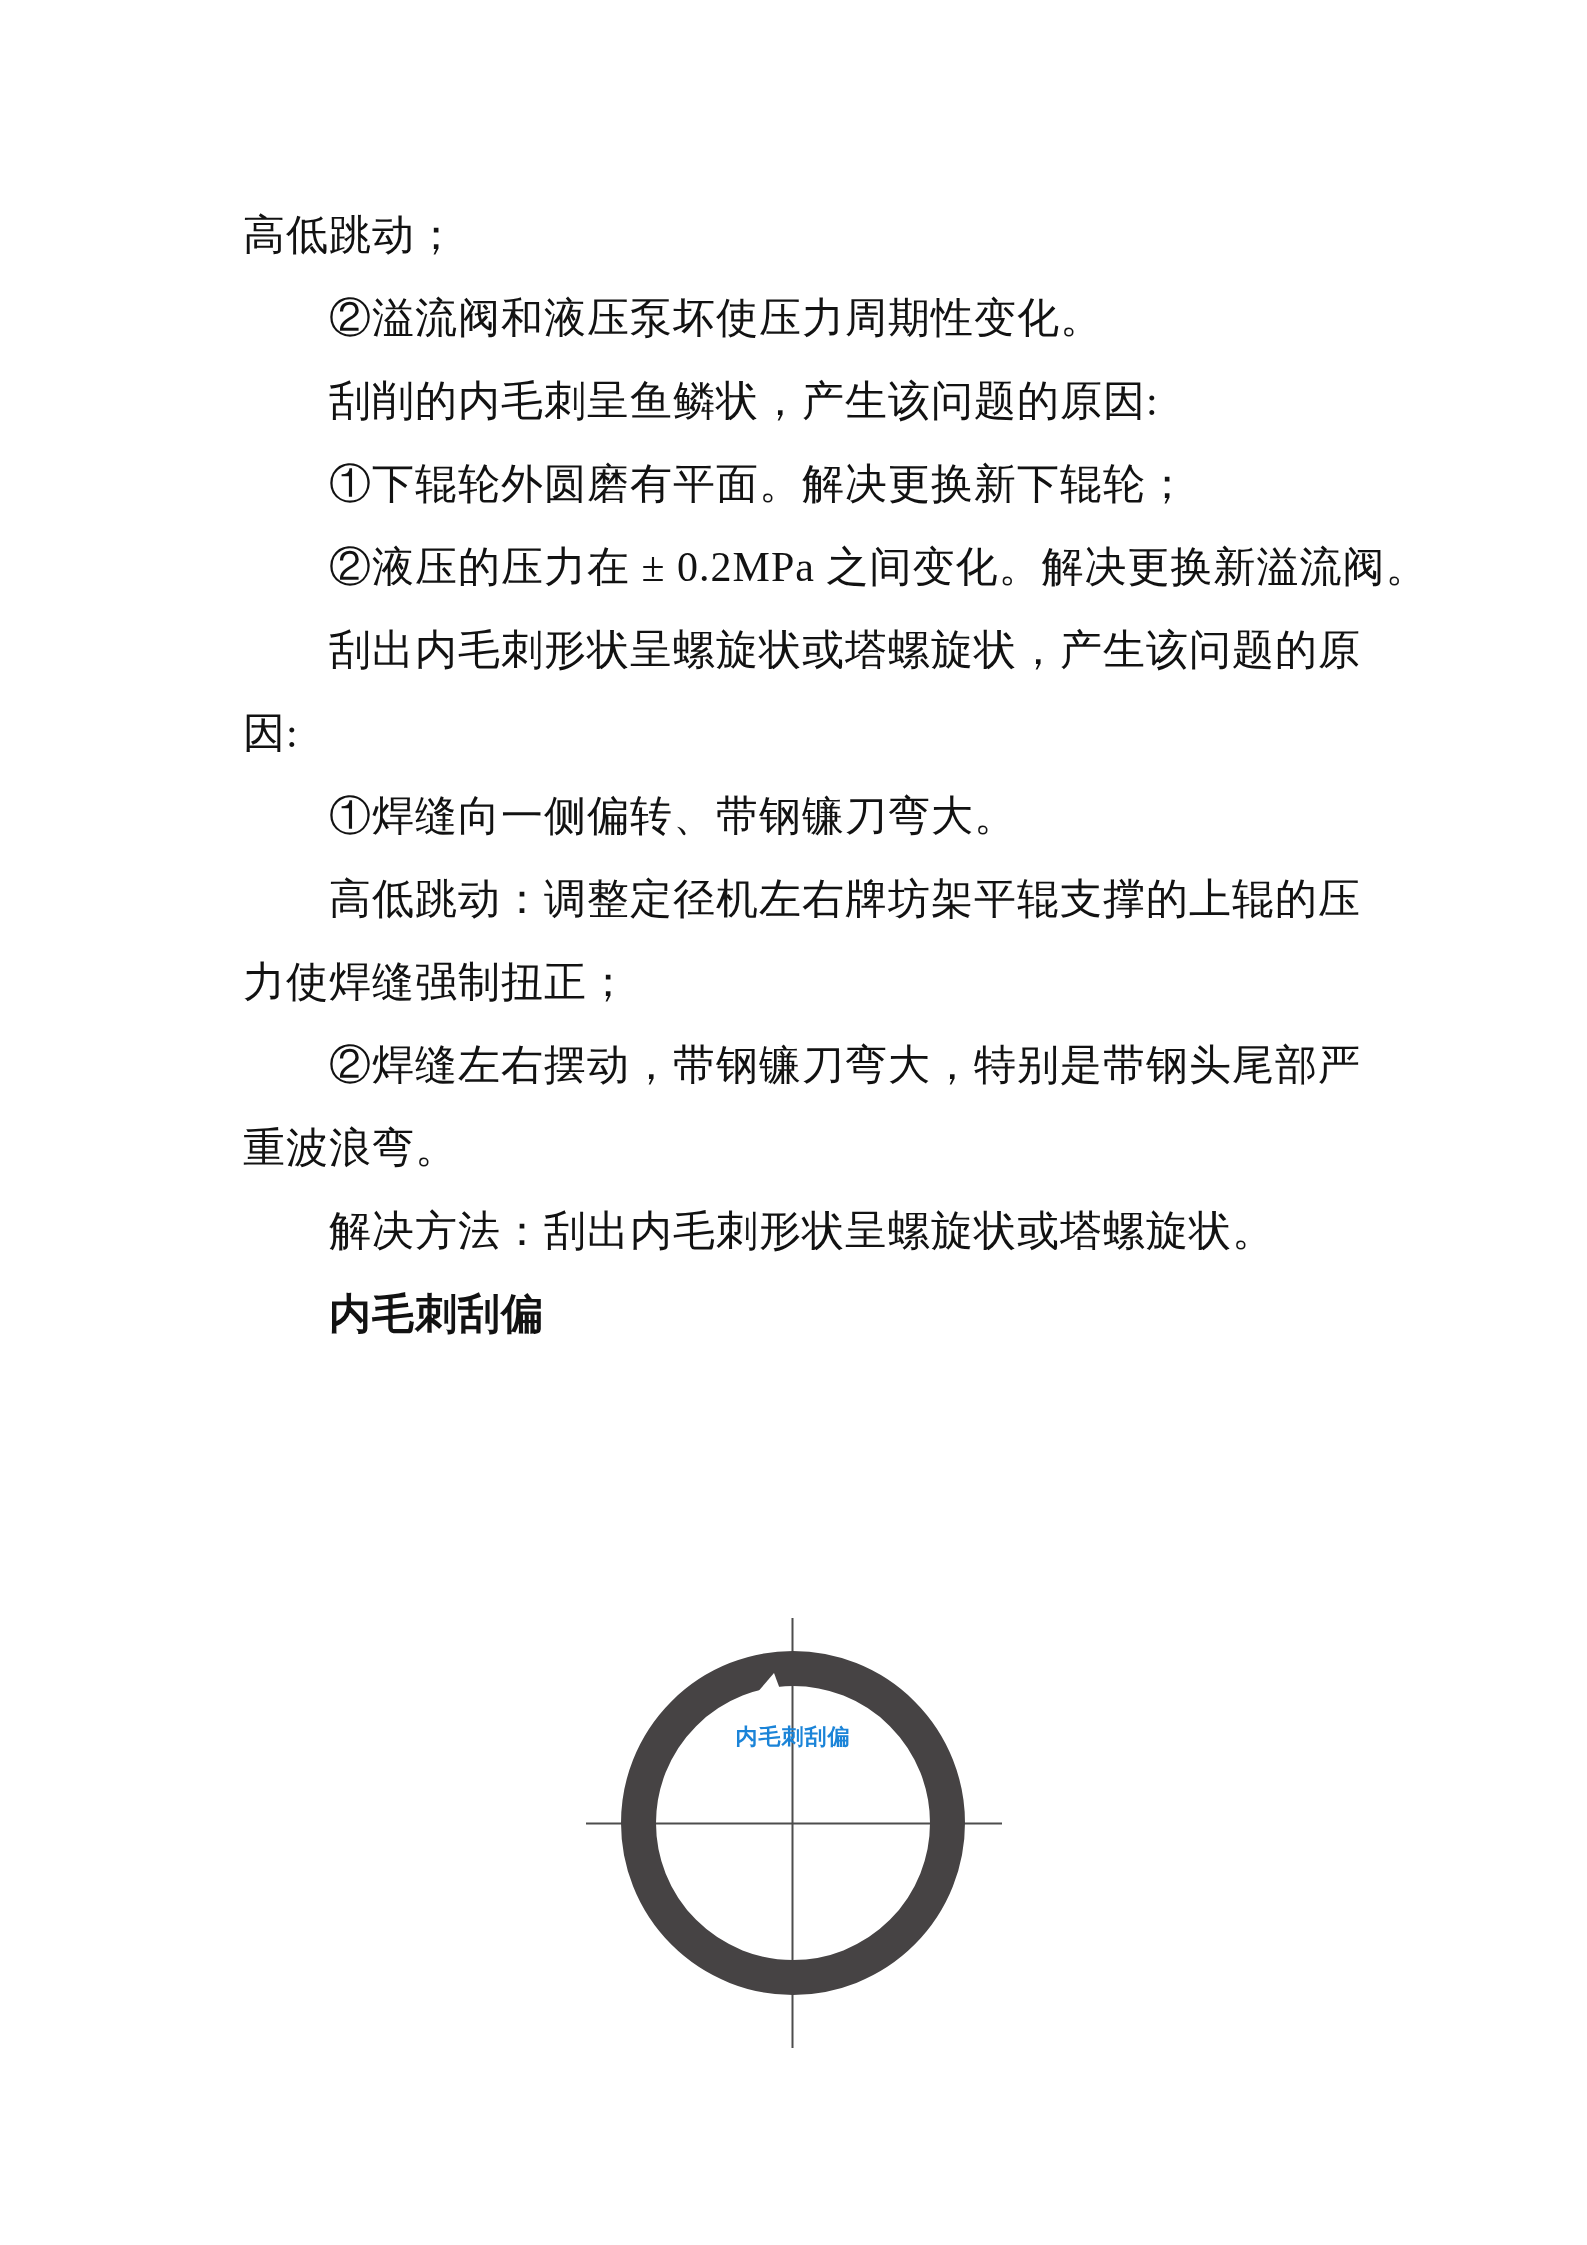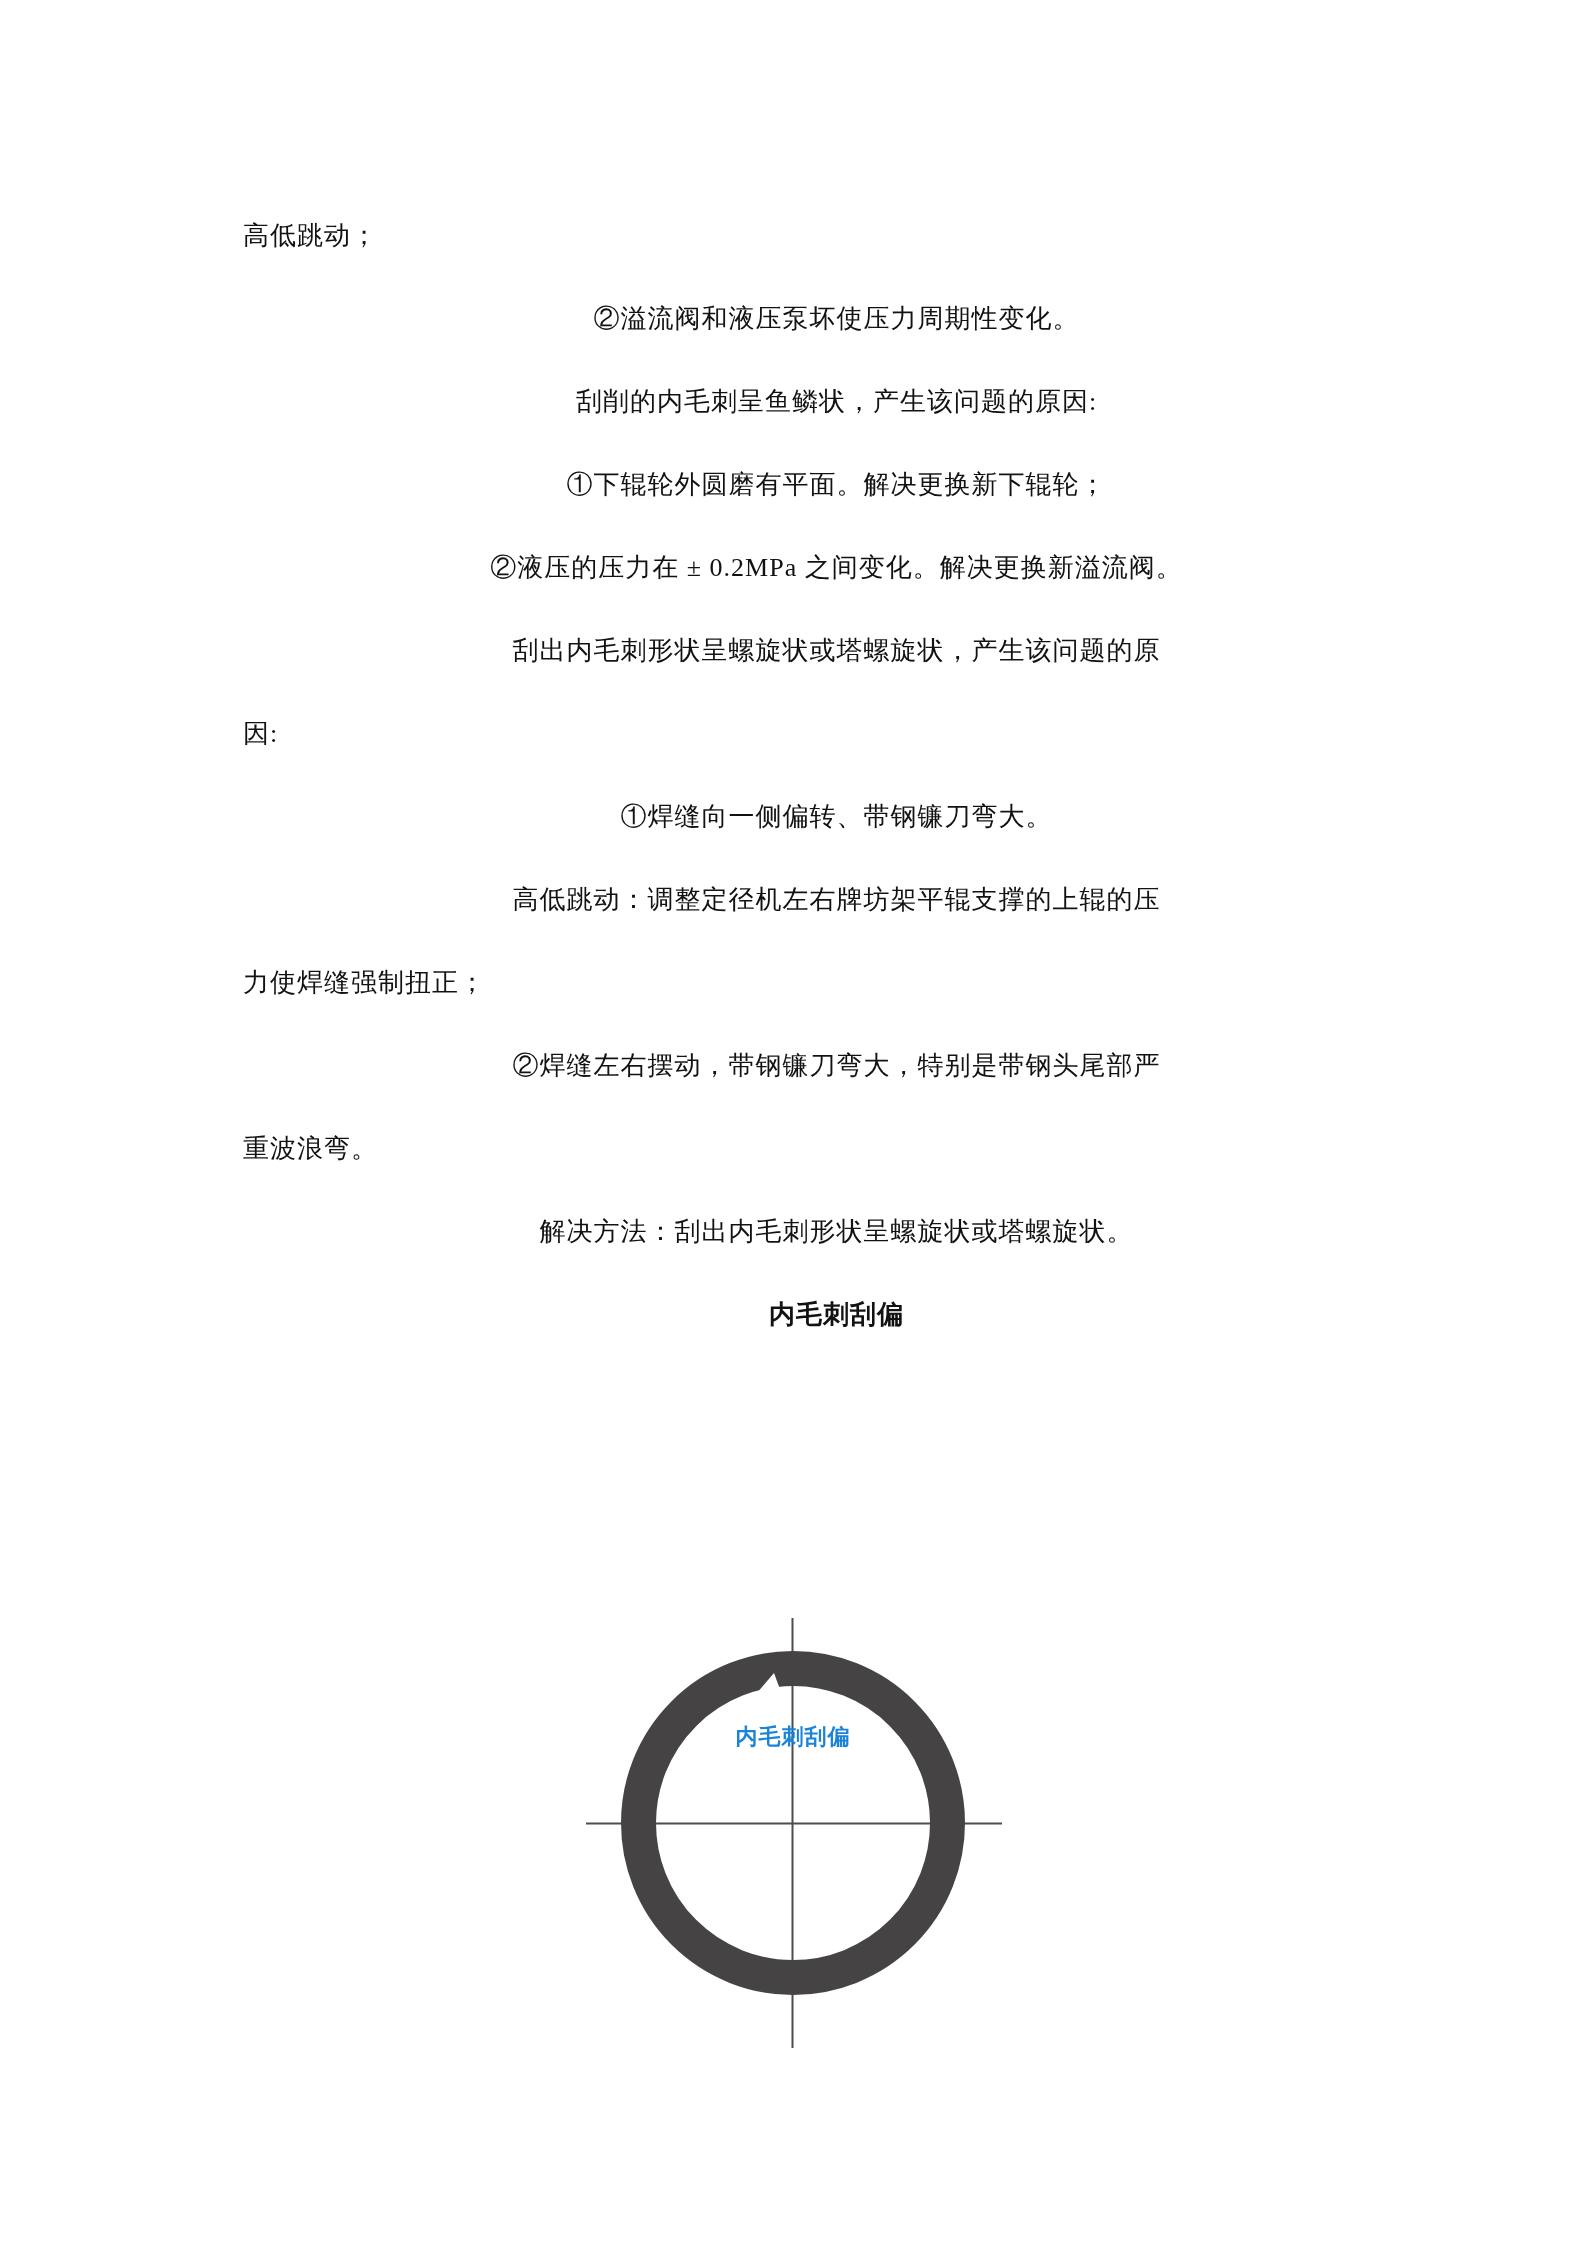--- a/index.html
+++ b/index.html
@@ -11,26 +11,26 @@
     background: #ffffff;
     overflow: hidden;
     font-family: "Liberation Serif", serif;
     color: #121212;
   }
   .doc {
     position: absolute;
     left: 243px;
     top: 194px;
     width: 1101px;
-    font-size: 26px;
+    font-size: 42px;
     line-height: 83px;
     letter-spacing: 1px;
   }
   .line { white-space: nowrap; }
-  .line.indent { text-indent: 86px; text-align: center; }
+  .line.indent { text-indent: 86px; }
   .line.bold { font-weight: bold; }
   .figure-svg {
     position: absolute;
     left: 0; top: 0;
     width: 1587px;
     height: 2245px;
   }
   .figure-label {
     position: absolute;
     left: 793px;

